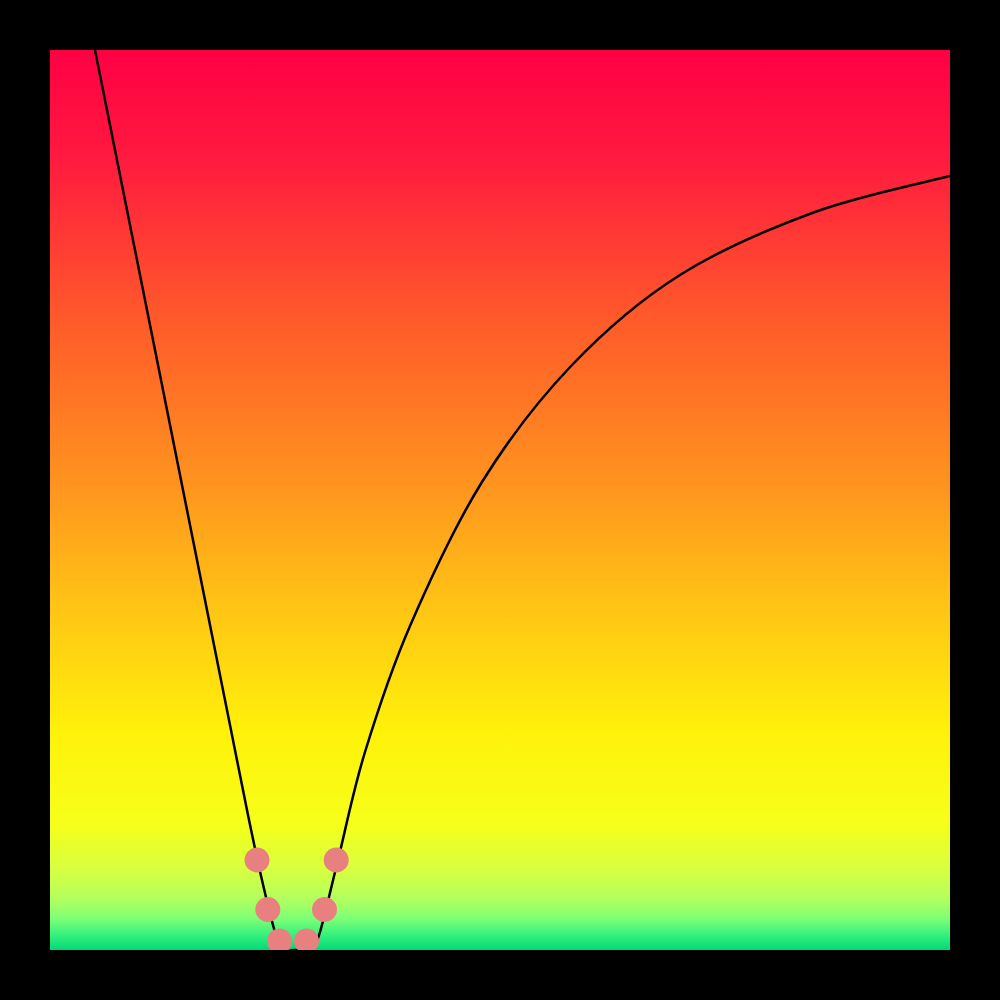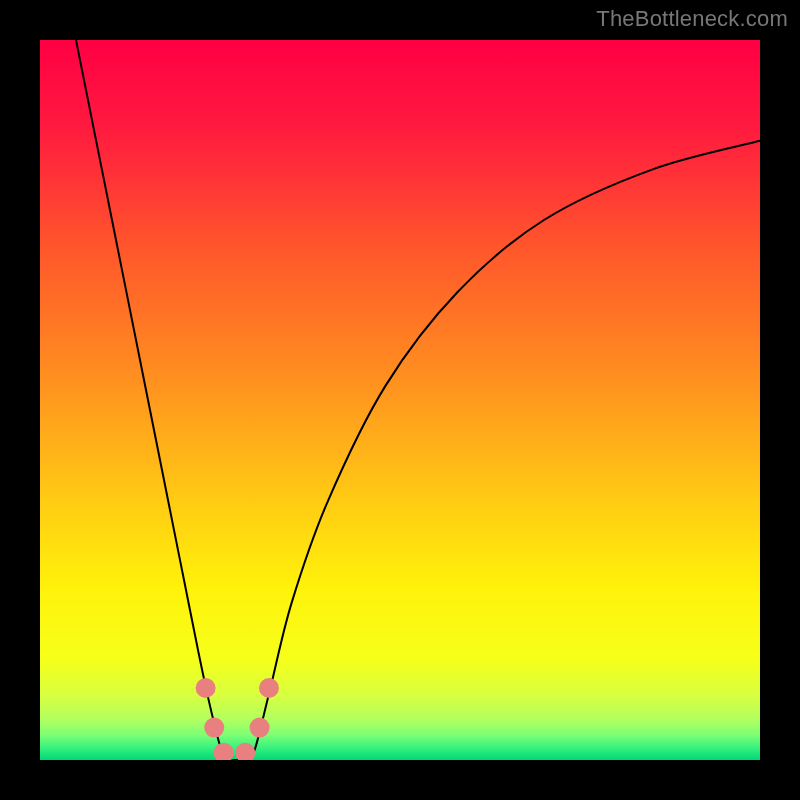--- a/index.html
+++ b/index.html
@@ -87,15 +87,14 @@
           <circle cx="174.24" cy="687.60" r="10" fill="#e98080"></circle>
           <circle cx="183.60" cy="712.80" r="10" fill="#e98080"></circle>
           <circle cx="205.20" cy="712.80" r="10" fill="#e98080"></circle>
           <circle cx="219.60" cy="687.60" r="10" fill="#e98080"></circle>
           <circle cx="228.96" cy="648.00" r="10" fill="#e98080"></circle>
         </g>
     </svg>
 
   </div>
 
-  <div class="watermark">TheBottleneck.com</div>
 
 </div>
 
 </body></html>

